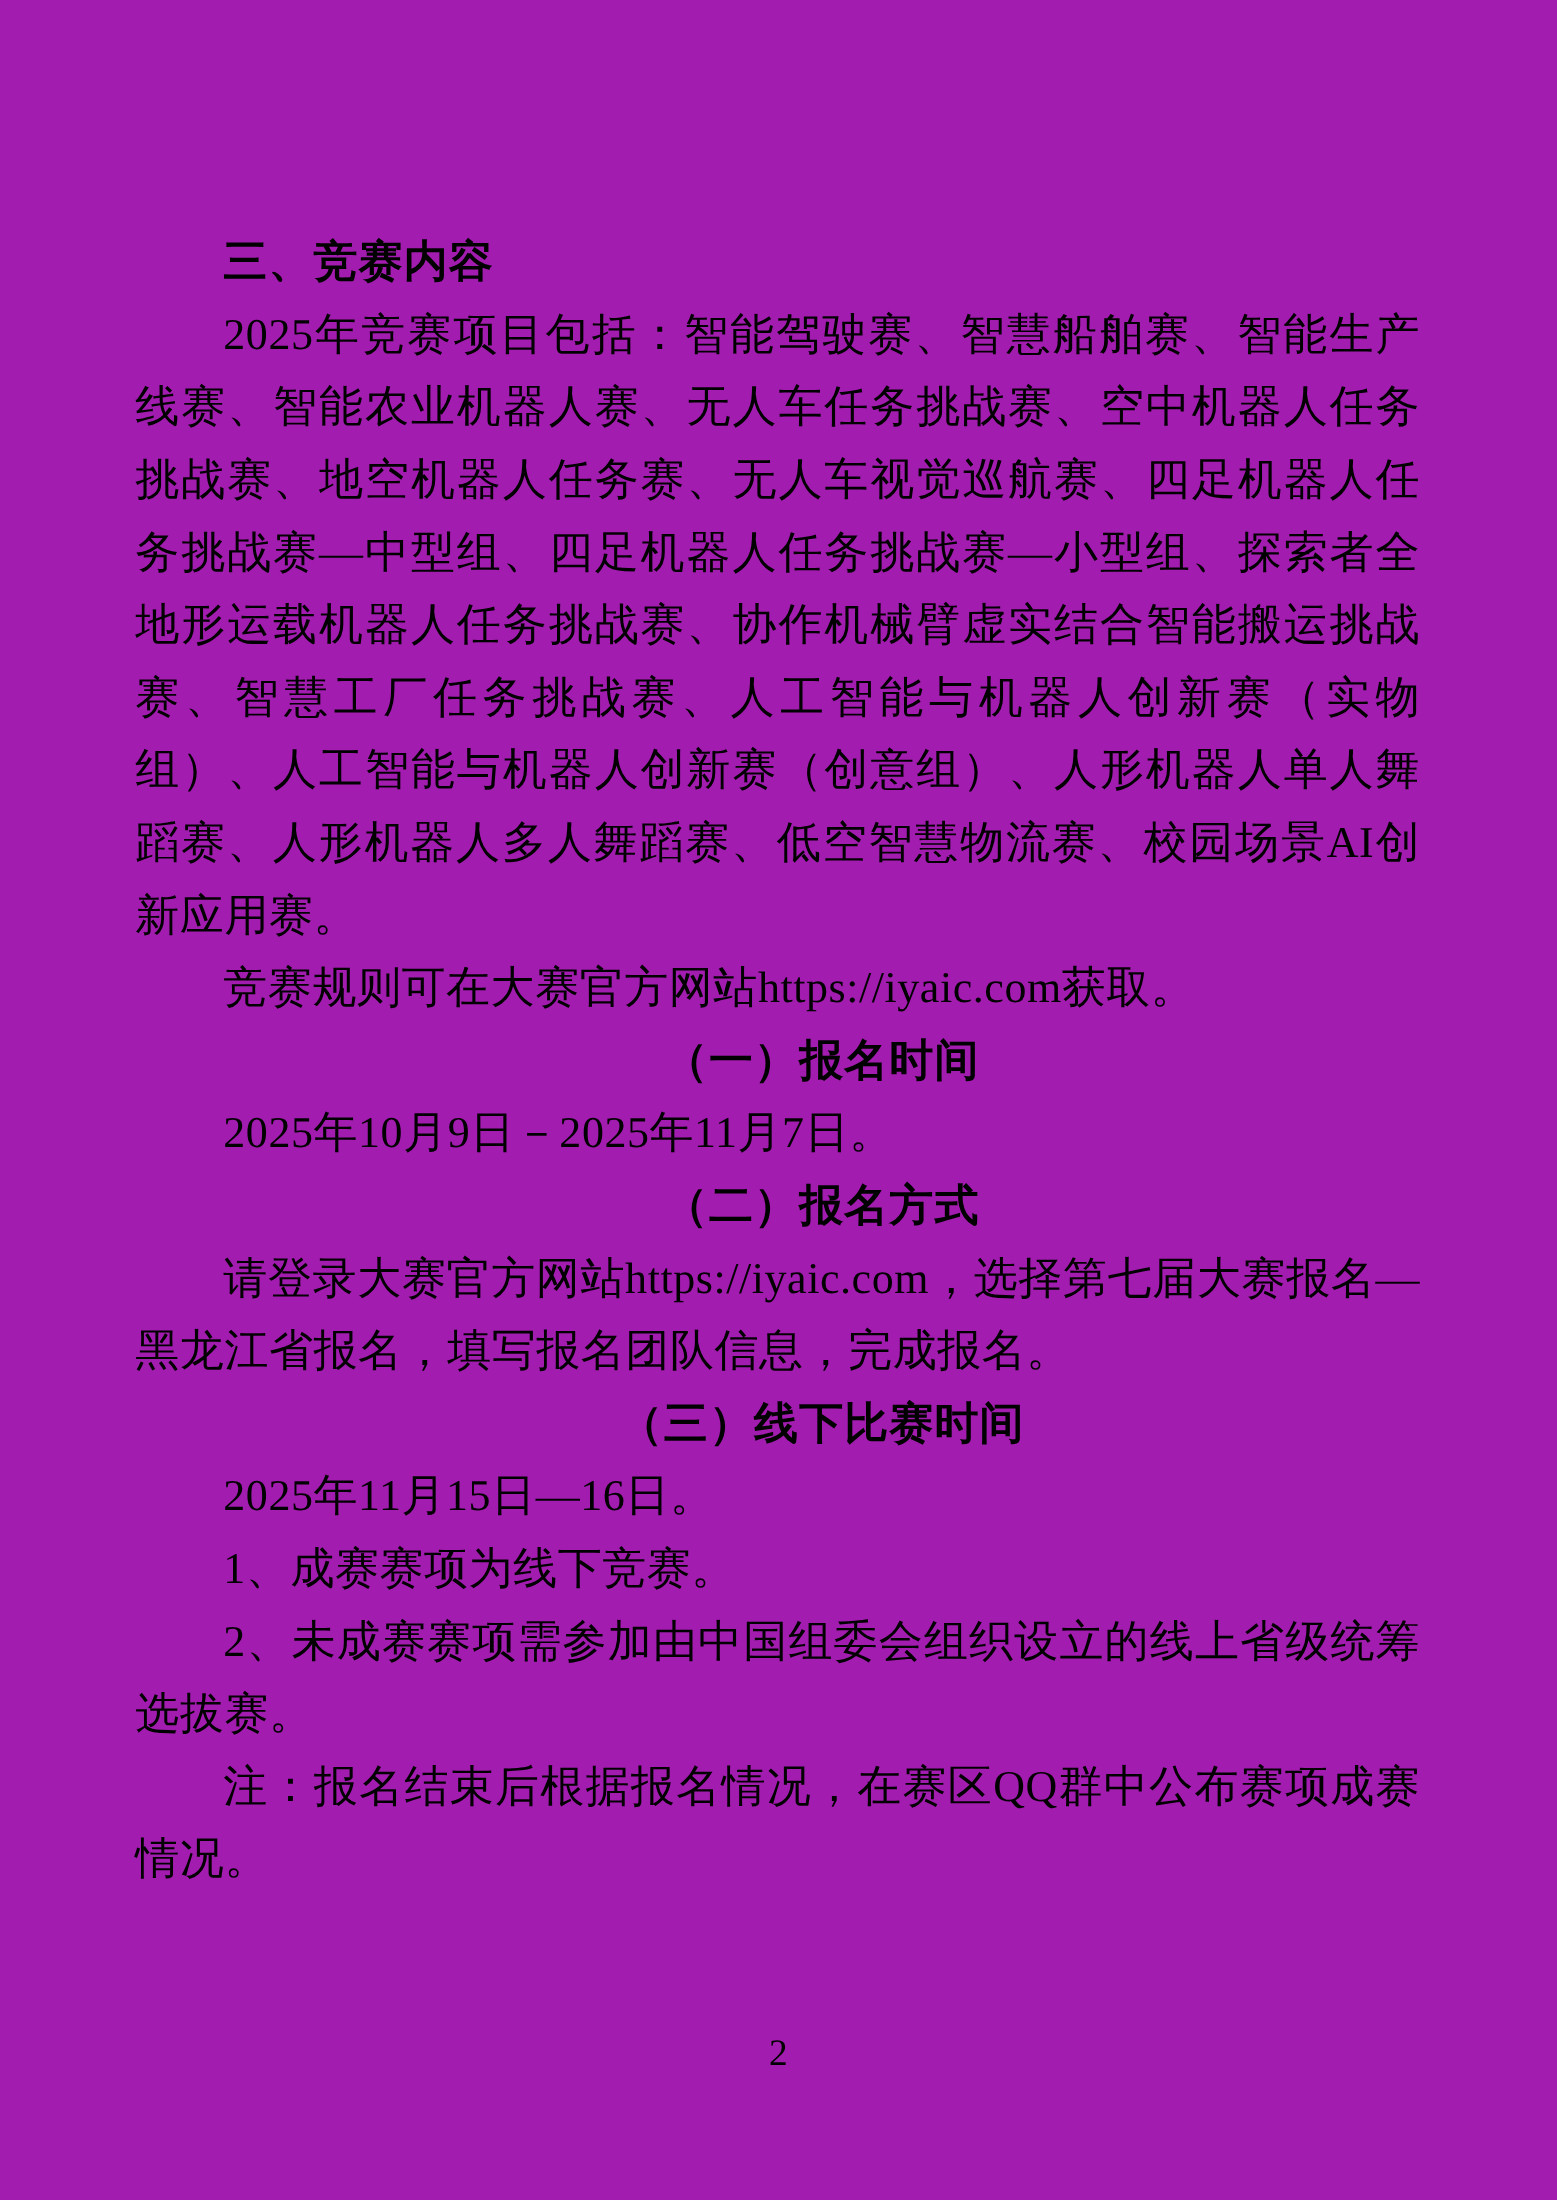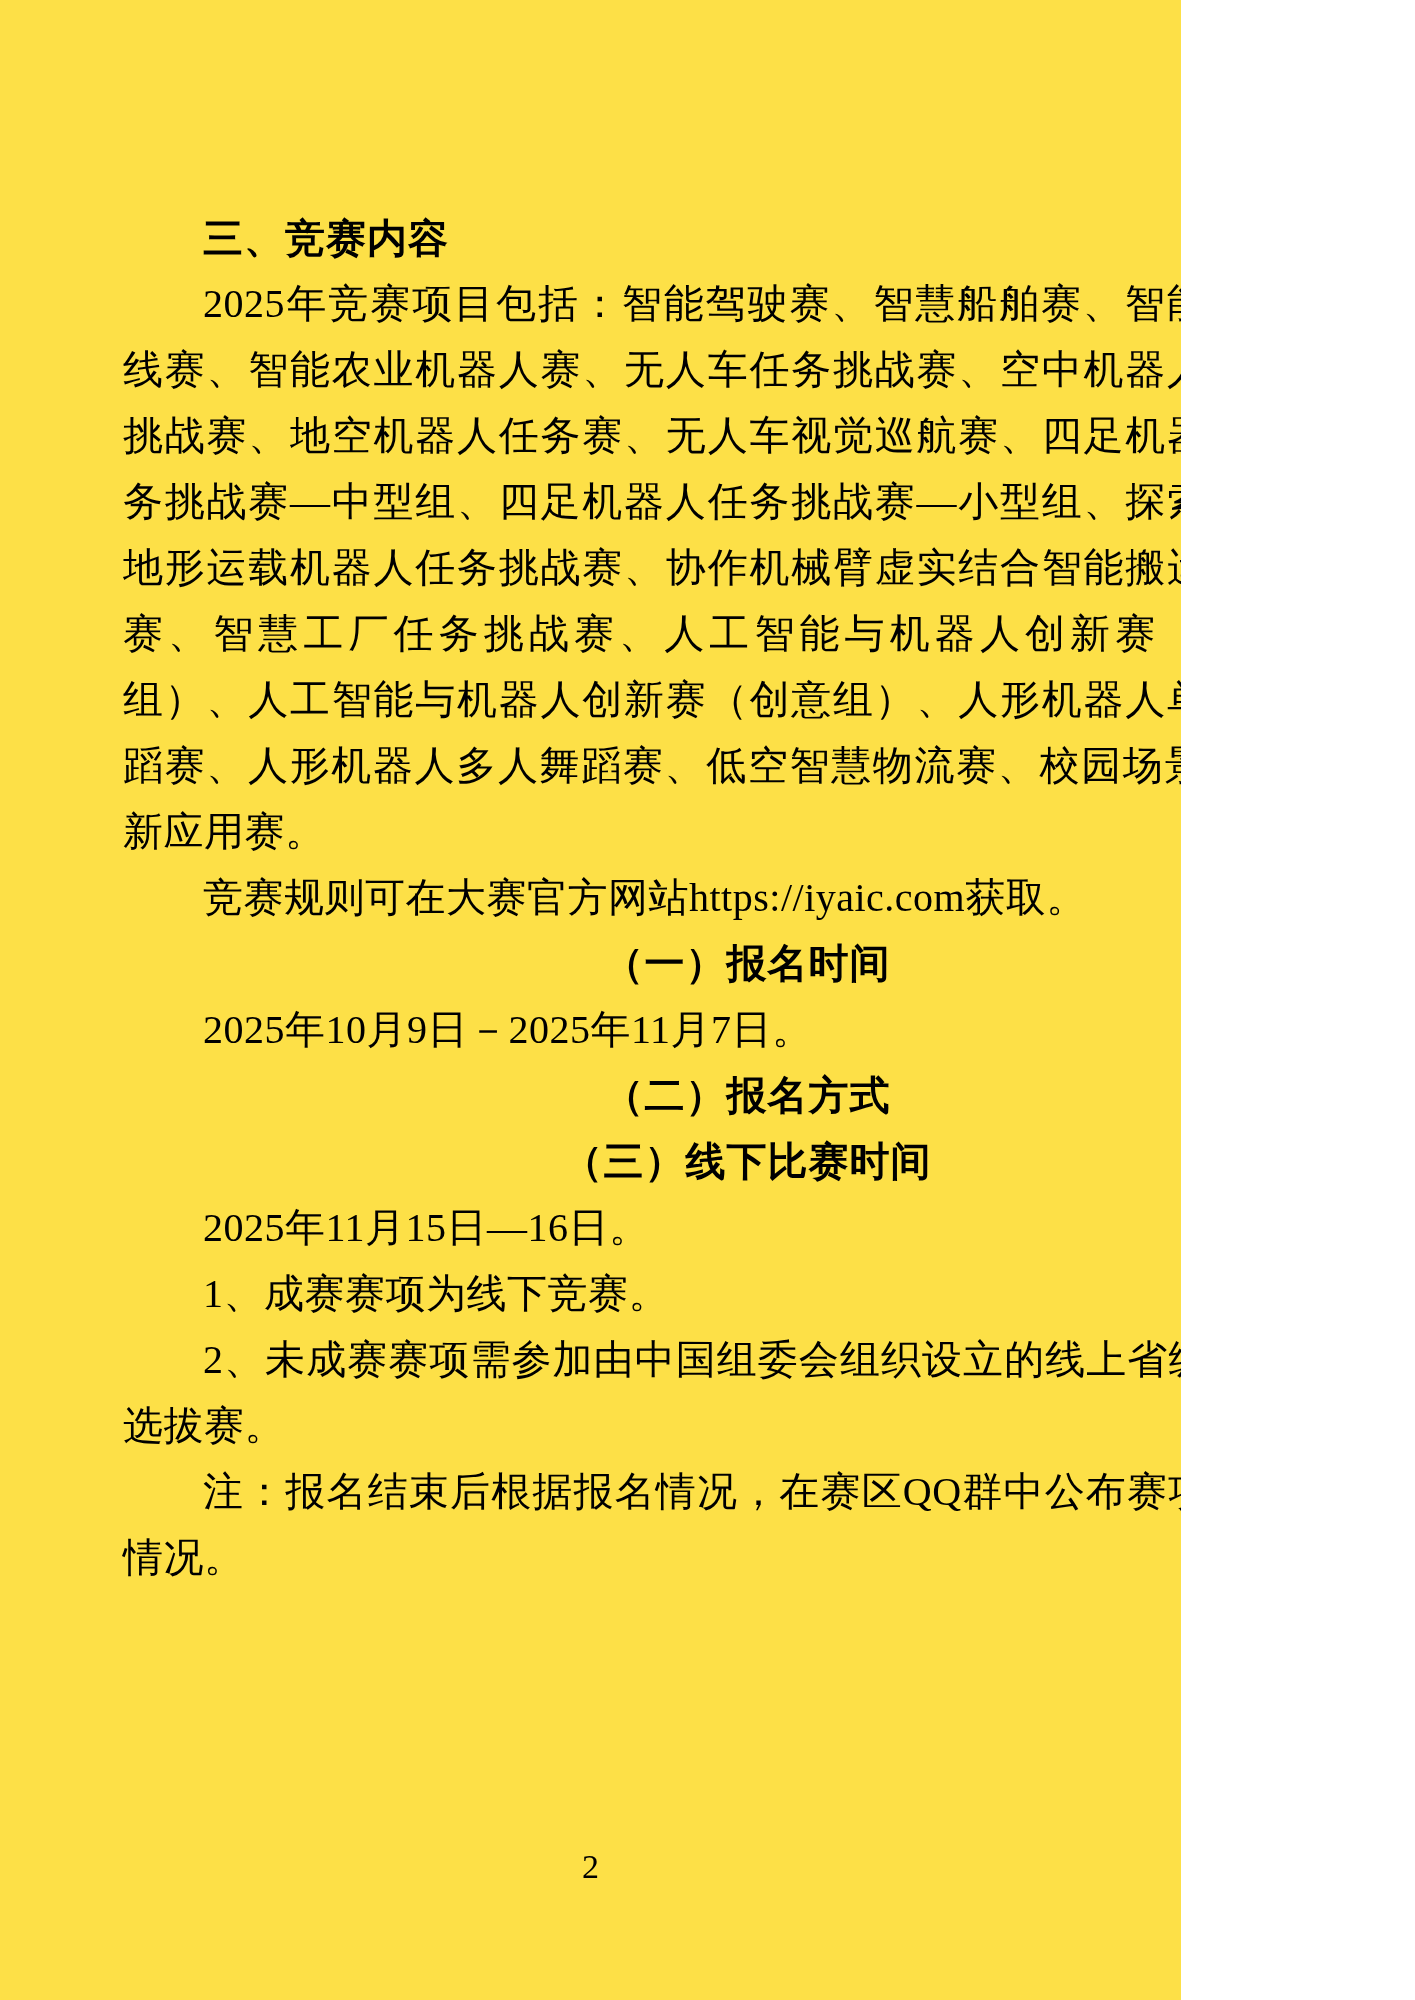--- a/index.html
+++ b/index.html
@@ -2,23 +2,23 @@
 <html><head>
 <meta charset="utf-8">
 <style>
   html, body {
     margin: 0;
     padding: 0;
     background: #ffffff;
   }
   .page {
     position: relative;
-    width: 1181px;
+    width: 1415px;
     height: 2000px;
-    background: #fde047;
+    background: #a21caf;
     overflow: hidden;
     color: #000000;
   }
   .content {
     position: absolute;
     left: 123px;
     top: 205px;
     width: 1168px;
   }
   .content p {
@@ -70,20 +70,21 @@
 
     <p class="indent">竞赛规则可在大赛官方网站https://iyaic.com获取。</p>
 
 
     <p class="h-sub">（一）报名时间</p>
 
     <p class="indent">2025年10月9日－2025年11月7日。</p>
 
     <p class="h-sub">（二）报名方式</p>
 
+    <p class="indent">请登录大赛官方网站https://iyaic.com，选择第七届大赛报名—黑龙江省报名，填写报名团队信息，完成报名。</p>
 
     <p class="h-sub">（三）线下比赛时间</p>
 
     <p class="indent">2025年11月15日—16日。</p>
 
 
     <p class="indent">1、成赛赛项为线下竞赛。</p>
 
     <p class="indent">2、未成赛赛项需参加由中国组委会组织设立的线上省级统筹选拔赛。</p>
 

